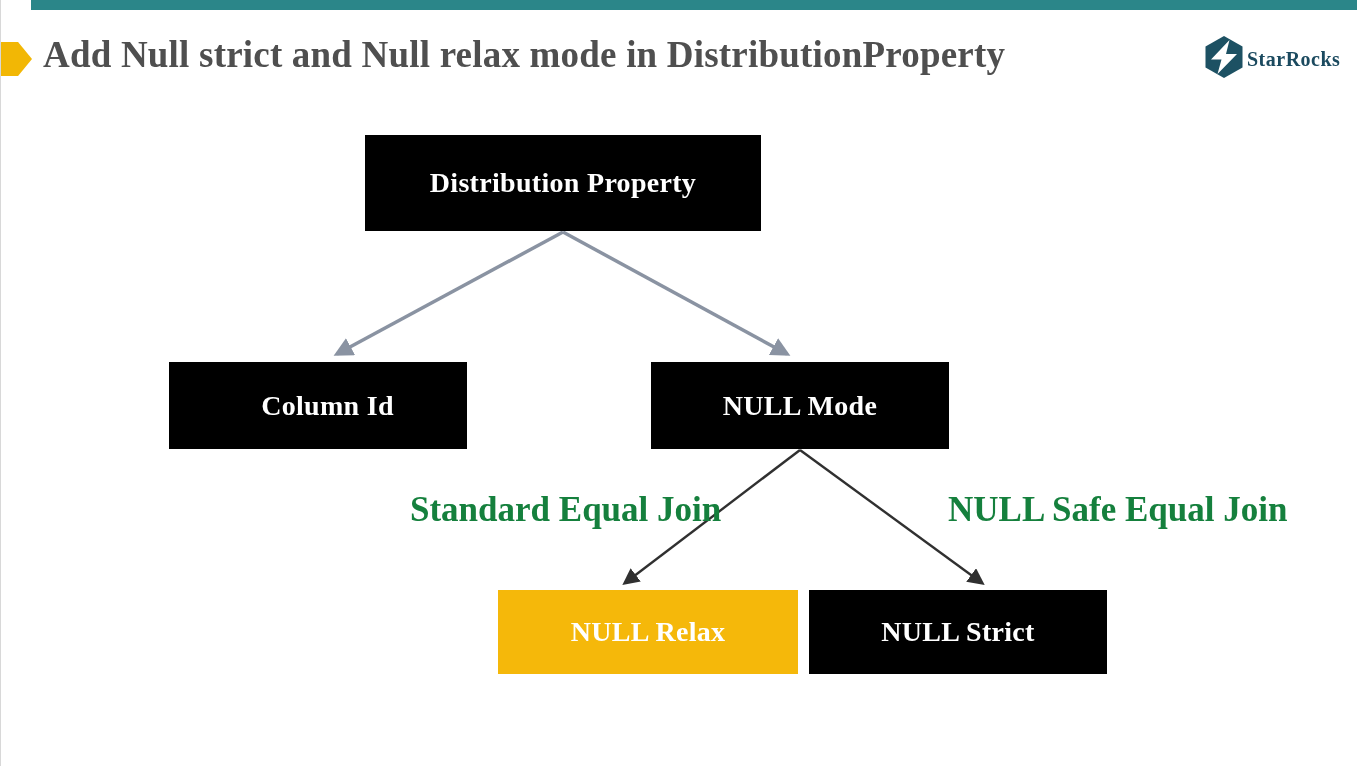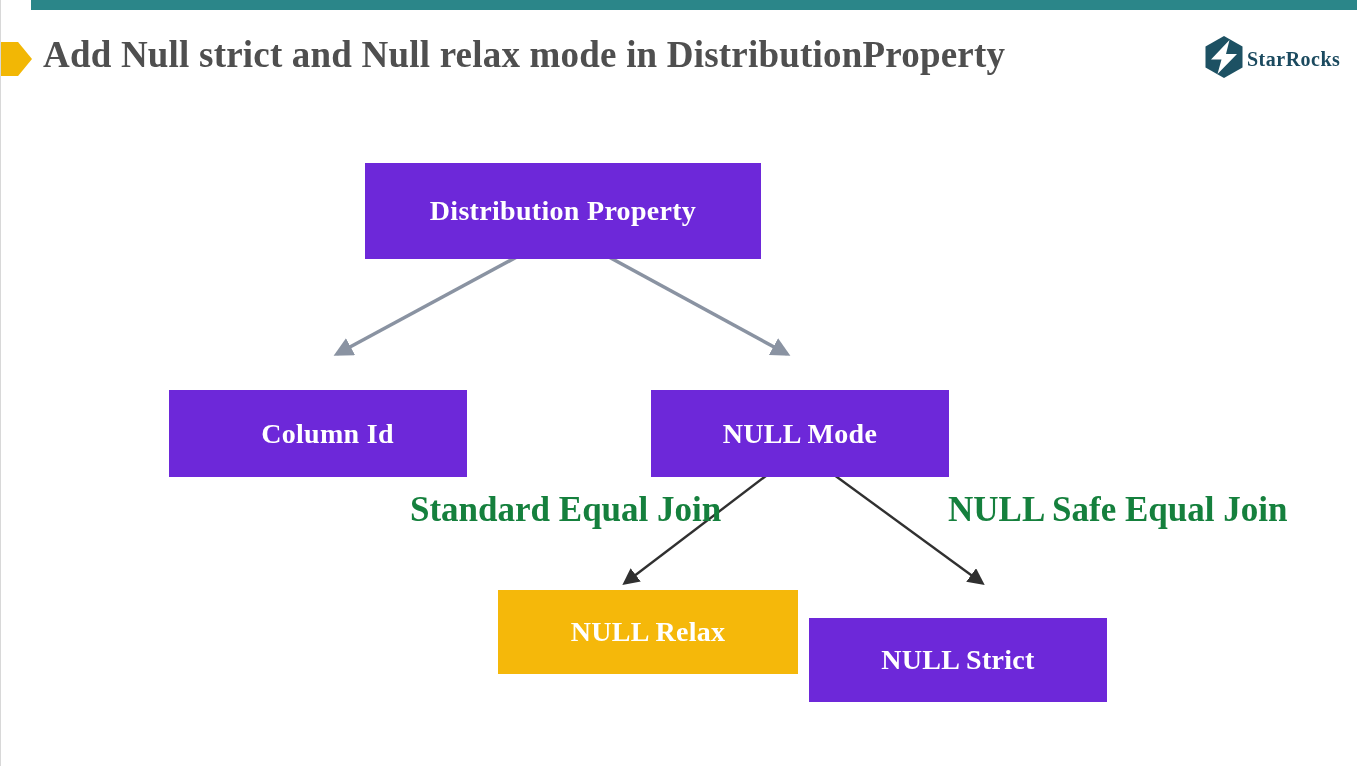--- a/index.html
+++ b/index.html
@@ -61,21 +61,21 @@
     position: absolute;
     display: flex;
     align-items: center;
     justify-content: center;
     color: #ffffff;
     font-weight: bold;
     font-size: 28px;
     letter-spacing: 0.3px;
     text-align: center;
   }
-  .node.teal   { background: #6d28d9; margin-top: 28px; }
+  .node.teal   { background: #000000; }
   .node.yellow { background: #f5b80a; }
 
   .node-root        { left: 364px; top: 135px; width: 396px; height: 96px; }
   .node-column-id   { left: 168px; top: 362px; width: 298px; height: 87px; padding-left: 19px; }
   .node-null-mode   { left: 650px; top: 362px; width: 298px; height: 87px; }
   .node-null-relax  { left: 464px; top: 590px; width: 300px; height: 84px; margin-left: 33px; }
   .node-null-strict { left: 808px; top: 590px; width: 298px; height: 84px; }
 
   
   .edge-label {

